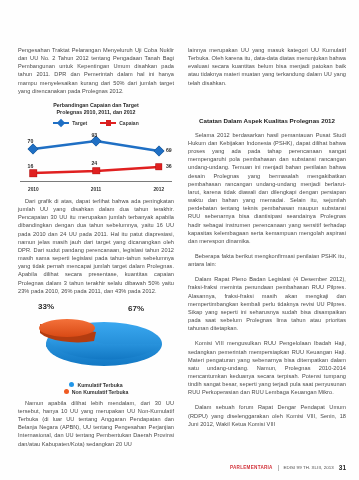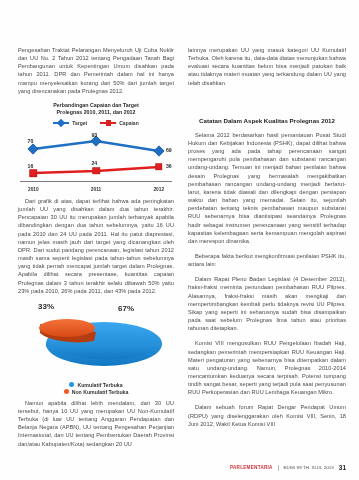--- a/index.html
+++ b/index.html
@@ -190,21 +190,21 @@
           <span class="xlab" style="left:50%;">2011</span>
           <span class="xlab" style="left:91.25%;">2012</span>
         </div>
       </div>
 
       <p class="body indent">Dari grafik di atas, dapat terlihat bahwa ada peningkatan jumlah UU yang disahkan dalam dua tahun terakhir. Pencapaian 30 UU itu merupakan jumlah terbanyak apabila dibandingkan dengan dua tahun sebelumnya, yaitu 16 UU pada 2010 dan 24 UU pada 2011. Hal itu patut diapresiasi, namun jelas masih jauh dari target yang dicanangkan oleh DPR. Dari sudut pandang perencanaan, legislasi tahun 2012 masih sama seperti legislasi pada tahun-tahun sebelumnya yang tidak pernah mencapai jumlah target dalam Prolegnas. Apabila dilihat secara presentase, kuantitas capaian Prolegnas dalam 3 tahun terakhir selalu dibawah 50% yaitu 23% pada 2010, 26% pada 2011, dan 43% pada 2012.</p>
 
       <div class="pie-block">
         <div class="pie-wrap">
           <span class="pie-pct" style="left:20px;top:0px;">33%</span>
-          <span class="pie-pct" style="left:100px;top:2px;">67%</span>
+          <span class="pie-pct" style="left:110px;top:2px;">67%</span>
 
           <svg viewBox="0 0 164 66" style="position:absolute;left:0;top:12px;width:164px;height:66px;">
             <defs>
               <linearGradient id="blueG" x1="0" y1="0" x2="0" y2="1">
                 <stop offset="0%" stop-color="#3aa8f0"></stop>
                 <stop offset="100%" stop-color="#1278c4"></stop>
               </linearGradient>
               <linearGradient id="orangeG" x1="0" y1="0" x2="0" y2="1">
                 <stop offset="0%" stop-color="#f4713a"></stop>
                 <stop offset="100%" stop-color="#d94a15"></stop>

